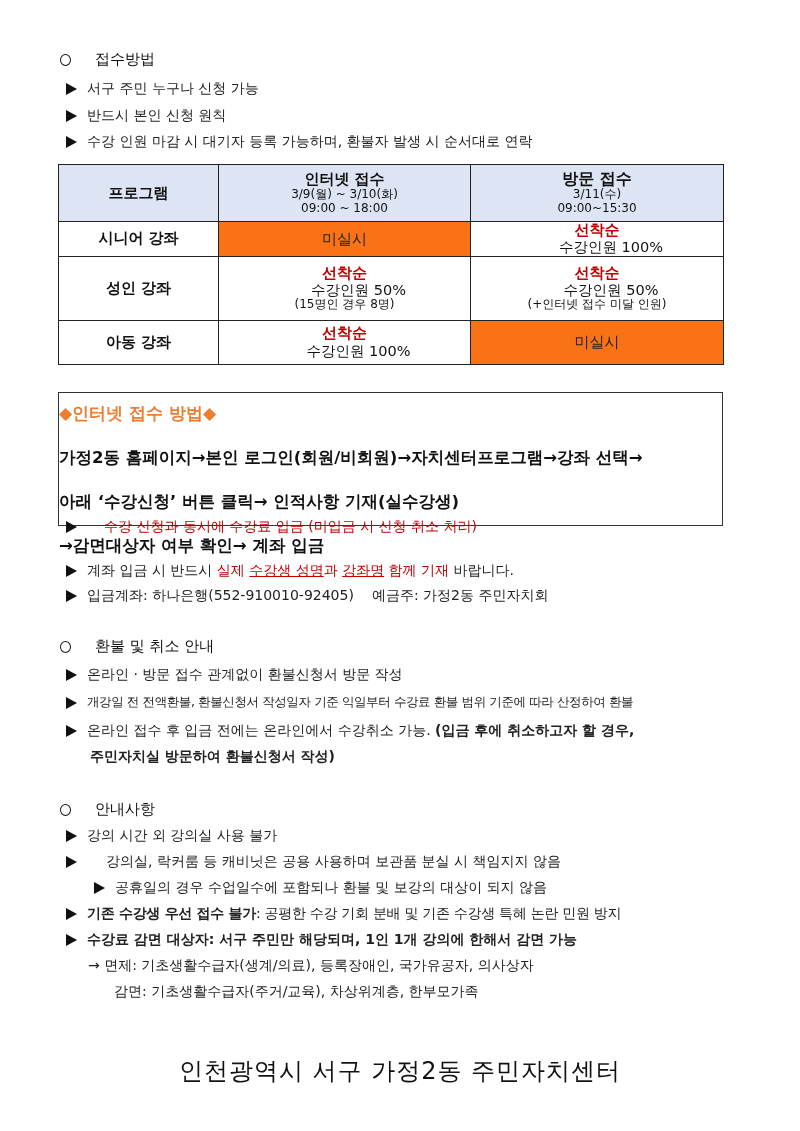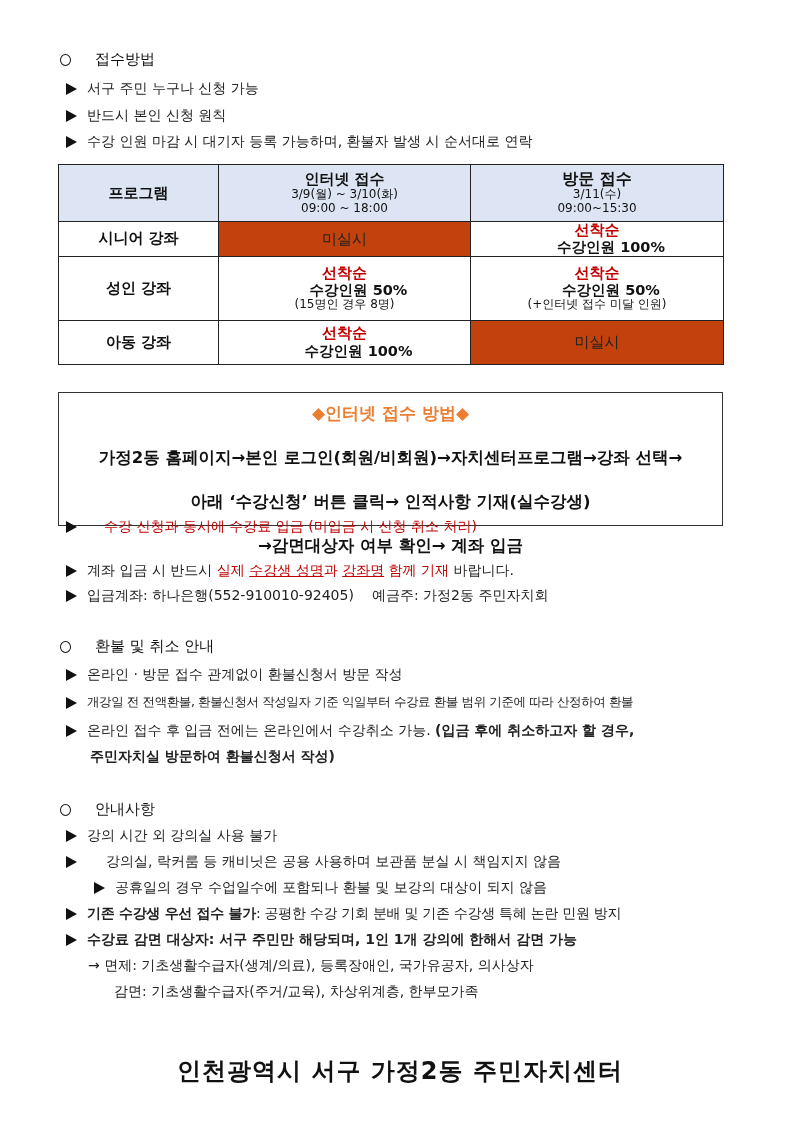--- a/index.html
+++ b/index.html
@@ -12,30 +12,30 @@
     .tri { display: inline-block; width: 0; height: 0; border-top: 6px solid transparent; border-bottom: 6px solid transparent; border-left: 11px solid #111; }
     .red { color: #c00000; }
     .u { text-decoration: underline; }
     .bold { font-weight: bold; }
     table.sched { position: absolute; left: 58px; top: 164px; width: 665px; border-collapse: collapse; table-layout: fixed; }
     table.sched td { border: 1.5px solid #222; text-align: center; vertical-align: middle; padding: 0; line-height: 1.15; }
     table.sched tr.head td { background: #dde4f3; height: 56px; }
     .th-main { font-size: 15px; font-weight: bold; }
     .th-sub { font-size: 12px; }
     .row-label { font-size: 15px; font-weight: bold; }
-    .gray { background: #c2410c; }
+    .gray { background: #f97316; }
     .cell-red { color: #c00000; font-weight: bold; font-size: 15px; }
-    .cell-main { font-size: 14.5px; font-weight: bold; margin-left: 28px; }
+    .cell-main { font-size: 14.5px; font-weight: normal; margin-left: 28px; }
     .cell-note { font-size: 12px; }
     .cell-na { font-size: 15px; color: #222; }
-    .boxed { position: absolute; left: 58px; top: 392px; width: 665px; height: 134px; border: 1.5px solid #333; box-sizing: border-box; text-align: center; }
+    .boxed { position: absolute; left: 58px; top: 392px; width: 665px; height: 134px; border: 1.5px solid #333; box-sizing: border-box; }
     .box-title { color: #ed7d31; font-weight: bold; font-size: 17px; margin-top: 9px; }
     .box-line { font-weight: bold; font-size: 16.5px; margin-top: 22px; white-space: nowrap; }
     .sub-line { left: 90px; font-size: 14px; white-space: nowrap; color: #222; }
-    .footer { left: 0; width: 800px; text-align: center; top: 1055px; font-size: 24px; font-weight: bold; letter-spacing: 1px; }
+    .footer { left: 0; width: 800px; text-align: center; top: 1055px; font-size: 24px; font-weight: normal; letter-spacing: 1px; }
   </style>
 </head>
 <body>
 
 <div class="abs heading" style="top:50px;">
   <span class="circle"></span>
   <span>접수방법</span>
 </div>
 <div class="abs bullet" style="top:80px;">
   <span class="tri"></span>

